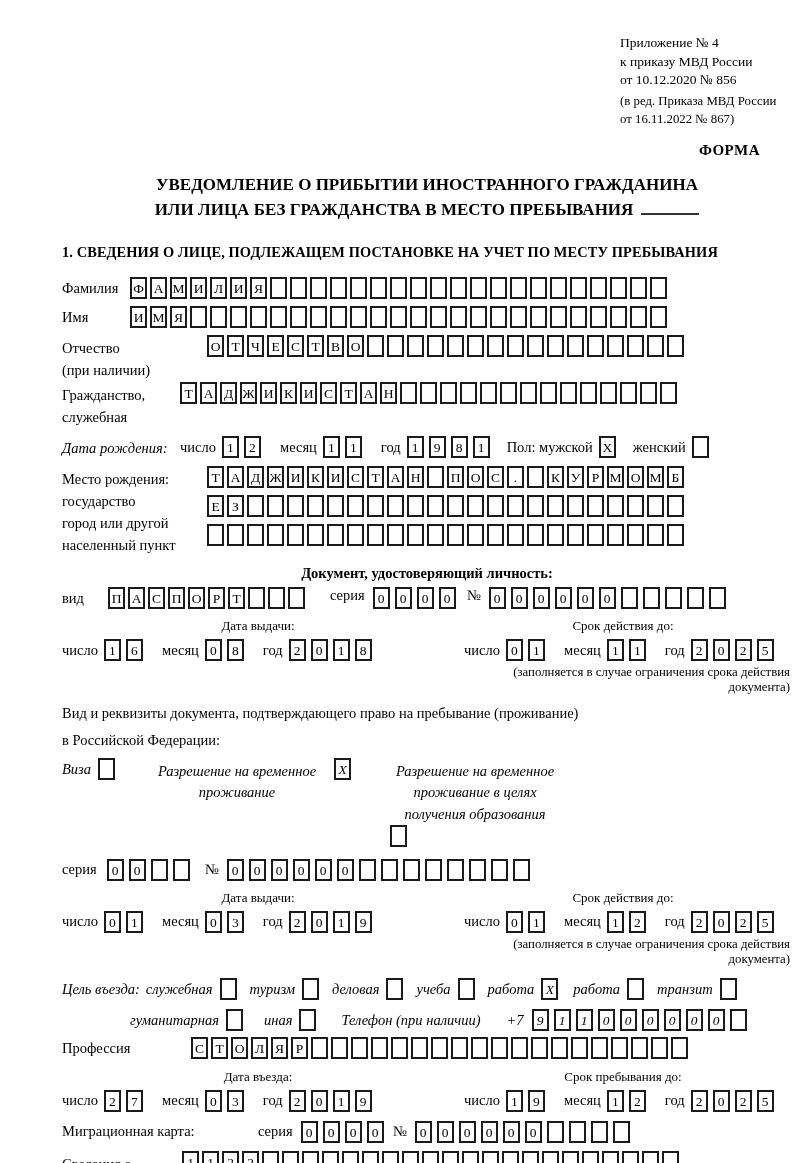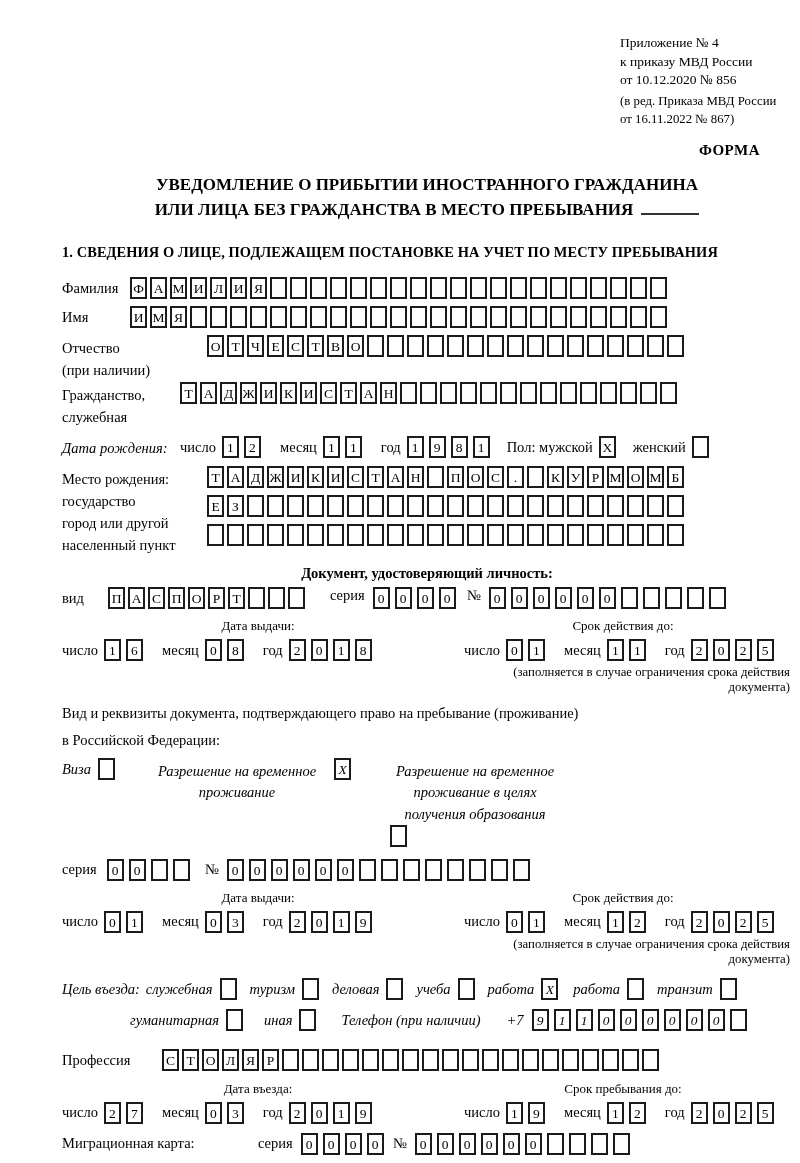--- a/index.html
+++ b/index.html
@@ -586,21 +586,21 @@
         <span class="cell">0</span>
         <span class="cell">0</span>
         <span class="cell">0</span>
         <span class="cell">0</span>
         <span class="cell">0</span>
         <span class="cell">0</span>
         <span class="cell"></span>
       </span>
   </div>
 
-  <div class="row" style="margin-top:18px;">
+  <div class="row" style="margin-top:6px;gap:29px;">
     <div class="lbl w100">Профессия</div>
     <div class="cells">
         <span class="cell">С</span>
         <span class="cell">Т</span>
         <span class="cell">О</span>
         <span class="cell">Л</span>
         <span class="cell">Я</span>
         <span class="cell">Р</span>
         <span class="cell"></span>
         <span class="cell"></span>

